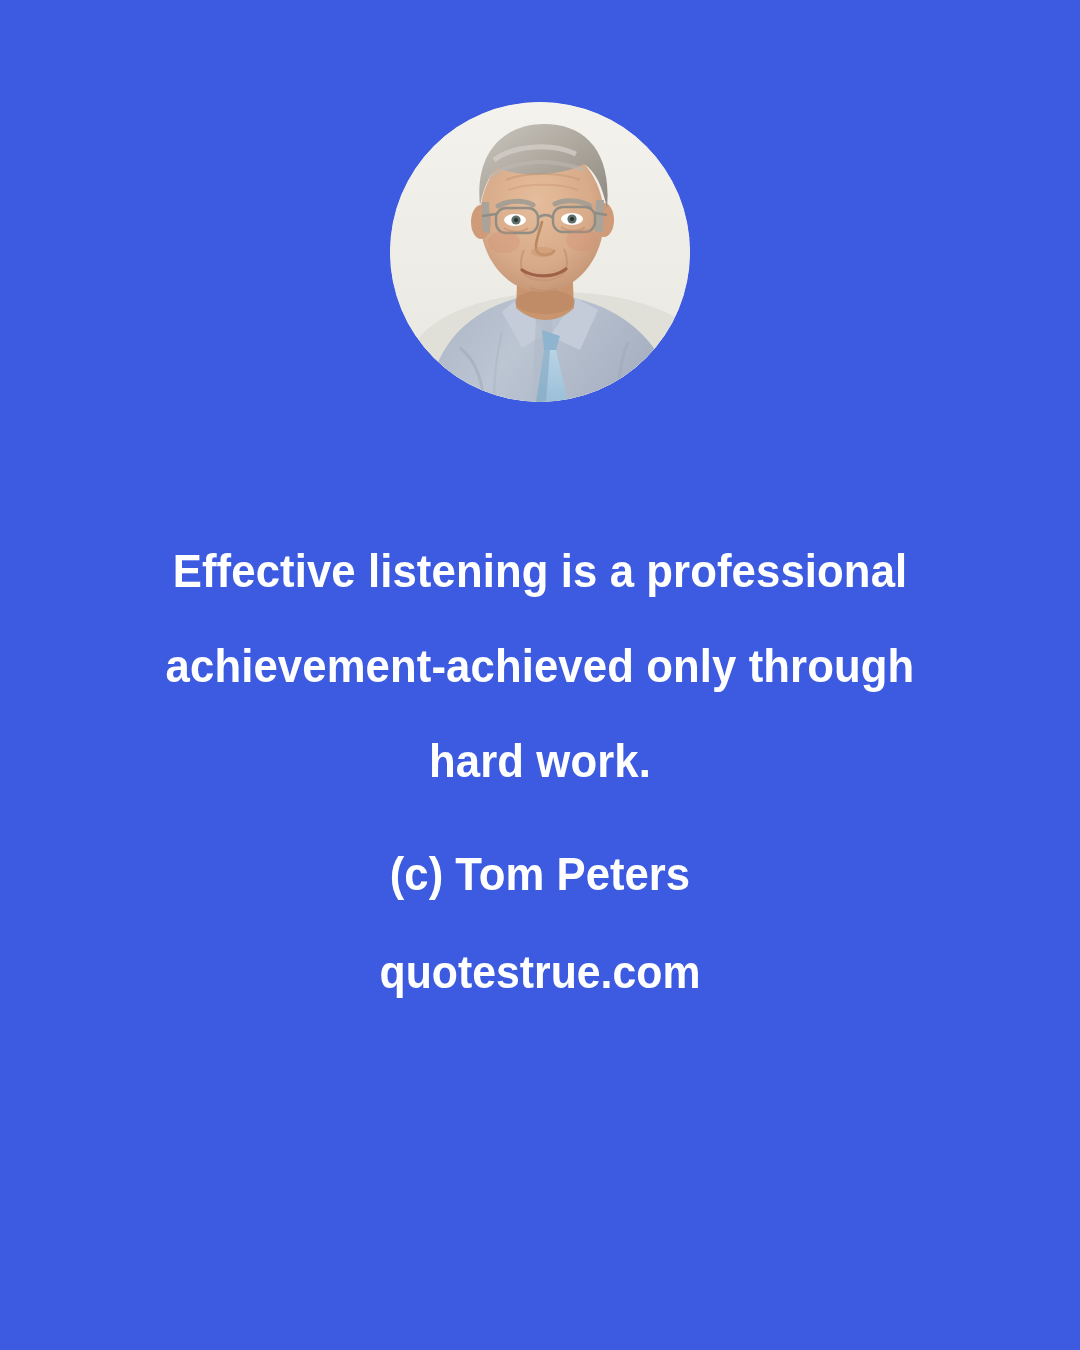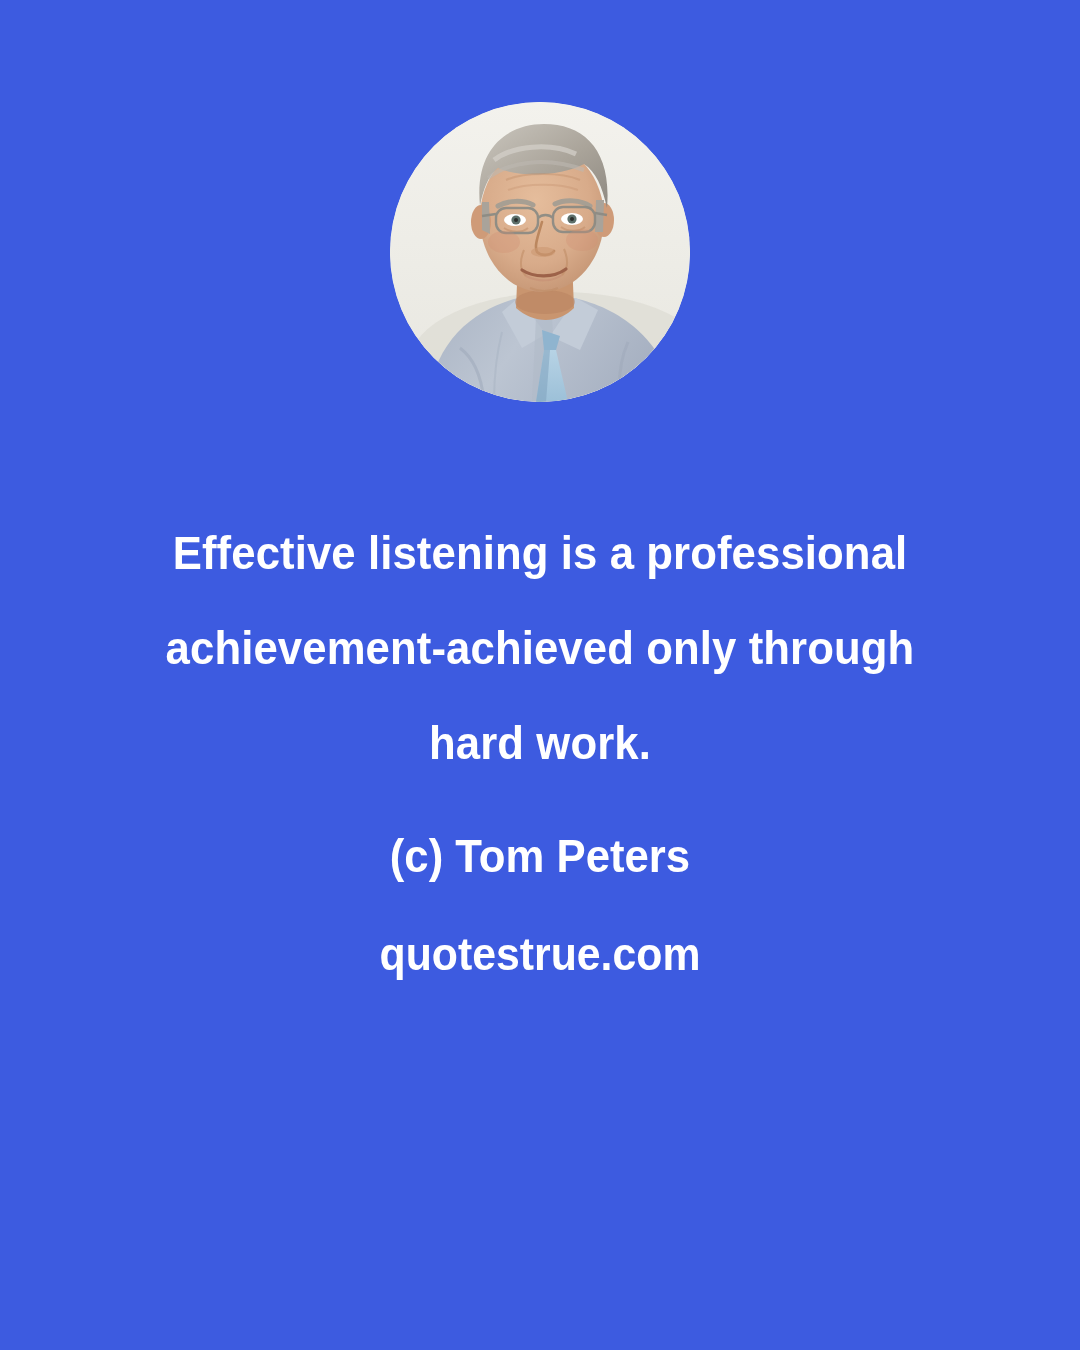--- a/index.html
+++ b/index.html
@@ -44,21 +44,21 @@
 
   .portrait-svg {
     display: block;
     width: 300px;
     height: 300px;
   }
 
   
   .text-block {
     position: absolute;
-    top: 505px;
+    top: 523px;
     left: 0;
     width: 1080px;
     text-align: center;
   }
 
   .quote-line {
     display: block;
     color: #ffffff;
     font-family: "Liberation Sans Narrow", "Liberation Sans", sans-serif;
     font-size: 47px;

